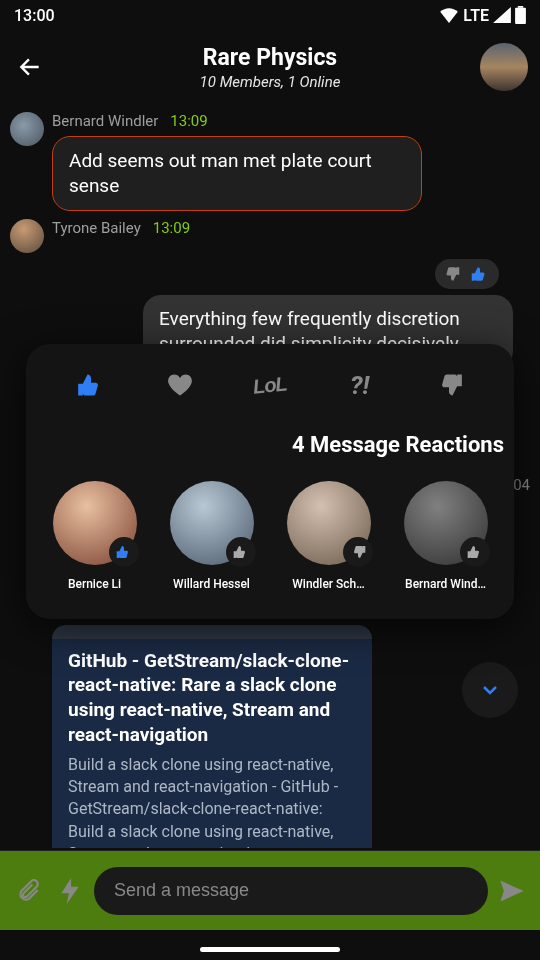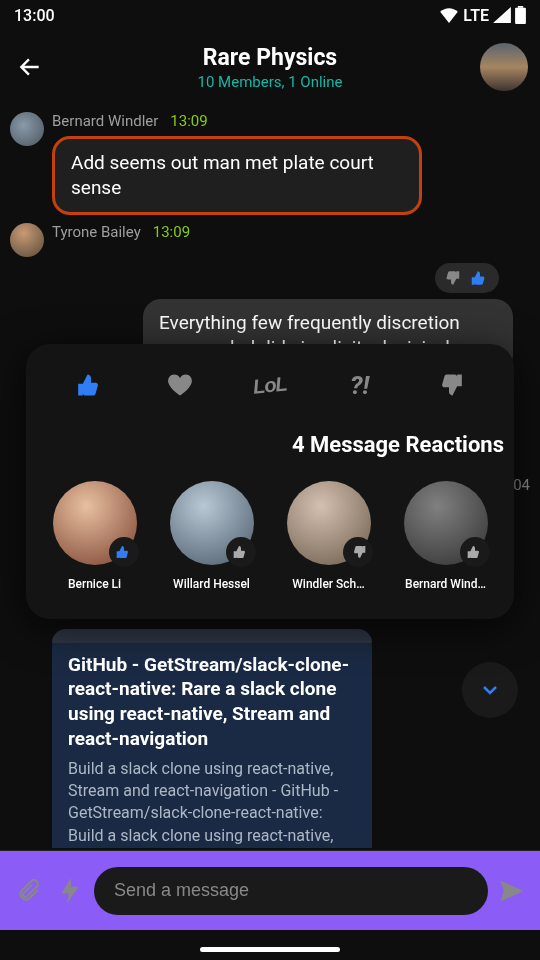--- a/index.html
+++ b/index.html
@@ -26,21 +26,21 @@
 .header {
   height: 74px;
   display: flex;
   align-items: center;
   padding: 0 12px;
   position: relative;
 }
 .back-btn { width: 36px; height: 36px; display: flex; align-items: center; justify-content: center; }
 .header-center { position: absolute; left: 50%; transform: translateX(-50%); text-align: center; }
 .header-title { font-size: 23px; font-weight: 700; }
-.header-sub { font-size: 15px; color: #14b8a6; margin-top: 2px; }
+.header-sub { font-size: 15px; color: #e5e5e5; margin-top: 2px; font-style: italic; }
 .avatar-header {
   width: 48px; height: 48px; border-radius: 50%;
   background: linear-gradient(180deg, #5a6470 0%, #a68560 50%, #3d3530 100%);
   margin-left: auto;
 }
 .chat-area {
   height: 744px;
   overflow: hidden;
   padding: 8px 27px 0 10px;
   position: relative;
@@ -50,21 +50,21 @@
   width: 34px; height: 34px; border-radius: 50%; margin-right: 8px;
   flex-shrink: 0;
 }
 .av1 { background: radial-gradient(circle at 40% 40%, #8a9aa8, #4a5560); }
 .av2 { background: radial-gradient(circle at 40% 30%, #c79a74, #5a4a3a); }
 .msg-meta { display: flex; gap: 12px; align-items: center; margin-bottom: 6px; font-size: 15px; color: #9e9e9e; }
 .msg-author { color: #9e9e9e; }
 .msg-time { color: #84cc16; }
 .bubble {
   background: #1f1f1f;
-  border: 3px solid #c2410c;
+  border: 1px solid #c2410c;
   border-radius: 18px;
   padding: 12px 16px;
   font-size: 19px;
   line-height: 1.3;
   max-width: 370px;
 }
 .own-row { justify-content: flex-end; }
 .own-bubble {
   background: #333;
   border: none;
@@ -104,21 +104,21 @@
   border-radius: 50%;
   background: #1a1a1a;
   display: flex; align-items: center; justify-content: center;
 }
 .composer {
   position: absolute;
   bottom: 30px;
   left: 0; right: 0;
   height: 80px;
   border-top: 1px solid #222;
-  background: #8b5cf6;
+  background: #4d7c0f;
   display: flex;
   align-items: center;
   padding: 0 10px;
   gap: 6px;
 }
 .composer-btn { width: 36px; height: 36px; display: flex; align-items: center; justify-content: center; }
 .composer-input {
   flex: 1;
   background: #1a1a1a;
   border-radius: 26px;

